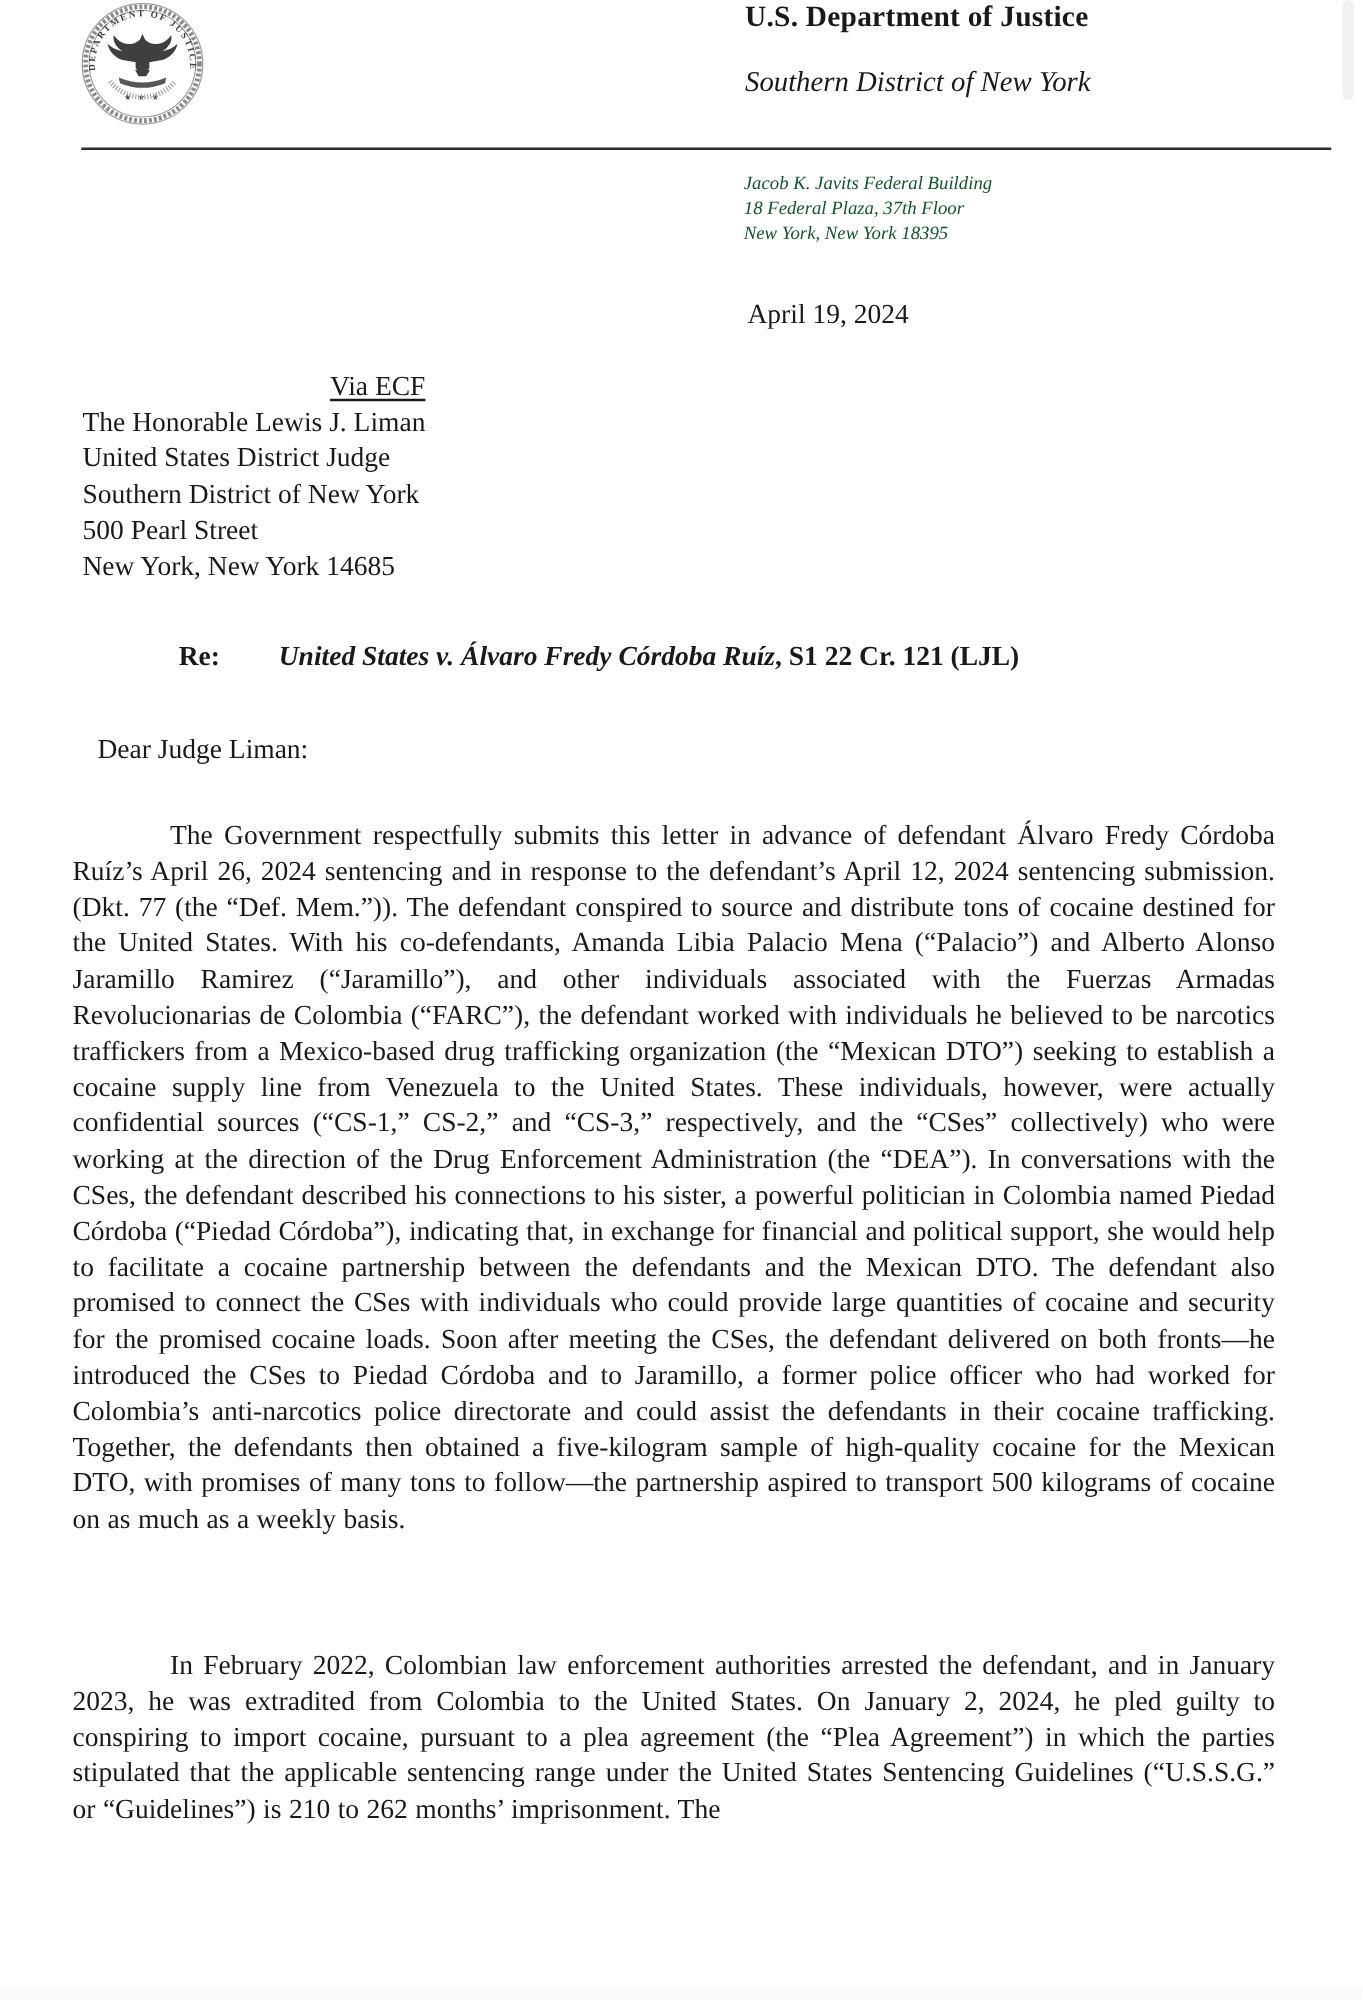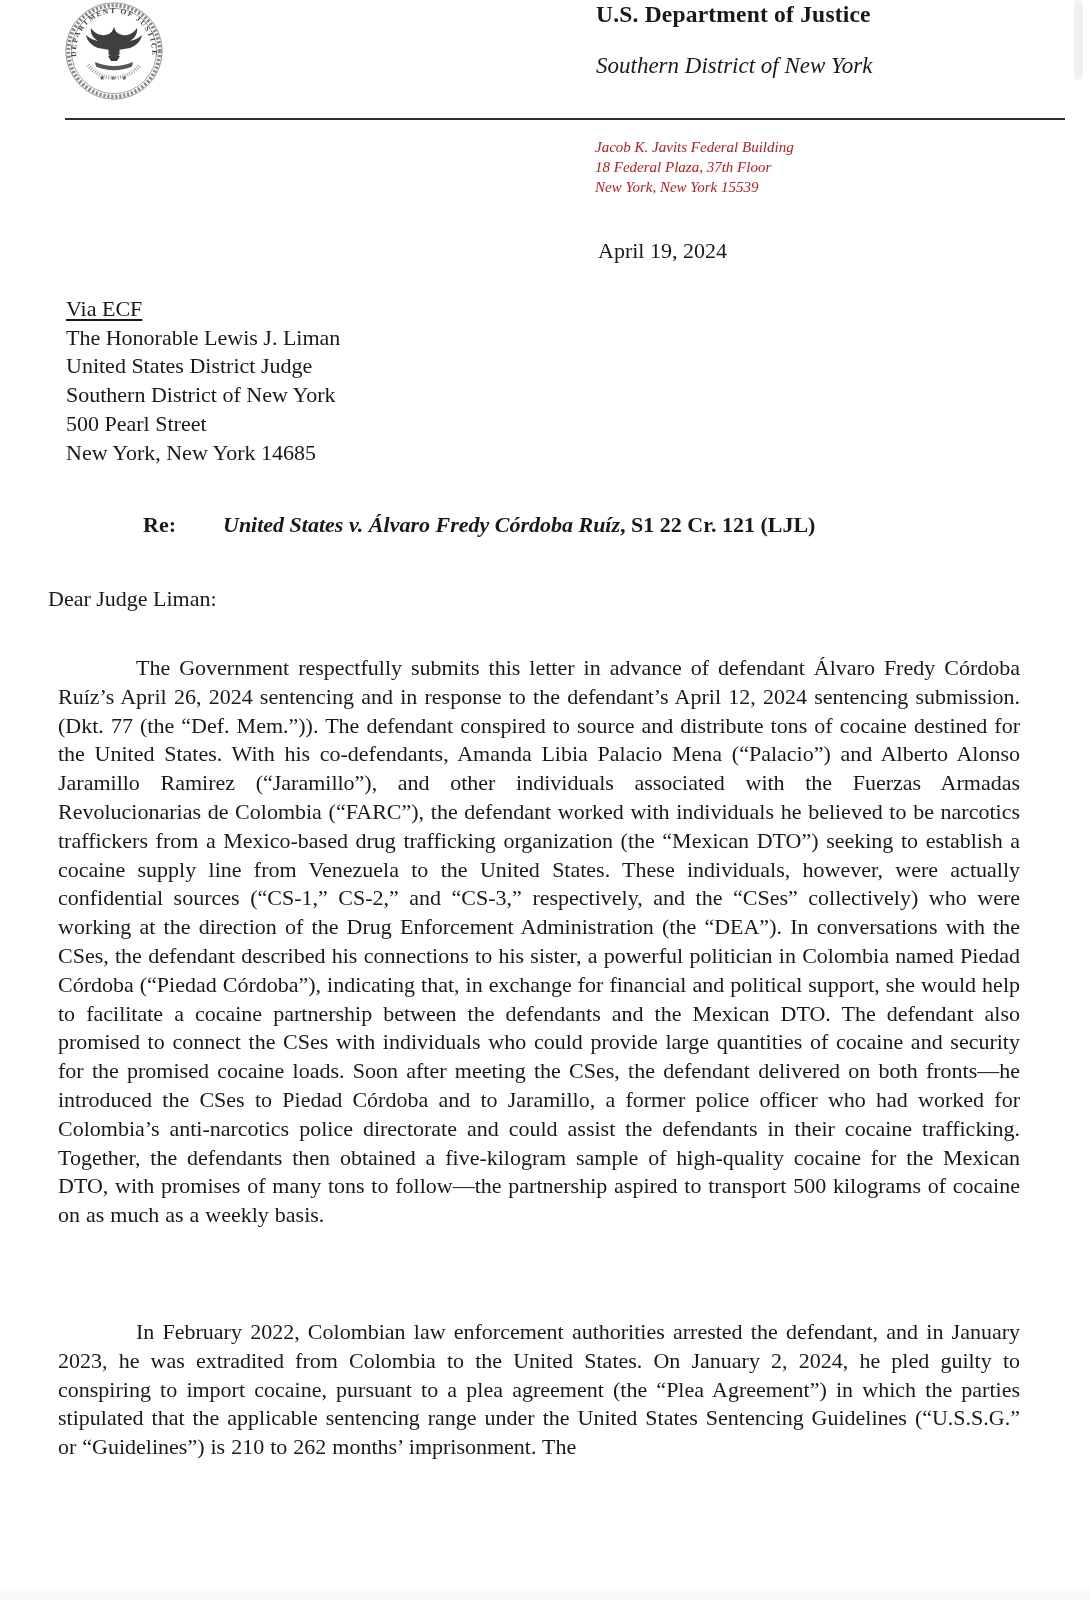--- a/index.html
+++ b/index.html
@@ -22,42 +22,42 @@
   .office{
     position:absolute;left:596px;top:52px;
     font-size:23px;font-style:italic;line-height:27.7px;
   }
   .rule{
     position:absolute;left:65px;top:117.5px;width:1000px;height:2.4px;
     background:#2e2e2e;
   }
   .lh-address{
     position:absolute;left:595px;top:137px;
-    font-size:15px;font-style:italic;line-height:20px;color:#b91c1c;
+    font-size:15px;font-style:italic;line-height:20px;color:#14532d;
   }
   .date{
     position:absolute;left:598px;top:237px;
     font-size:22px;line-height:28.8px;
   }
   
   .recipient{
     position:absolute;left:66px;top:295px;
     font-size:22px;line-height:28.7px;
   }
-  .via{text-decoration:underline;text-underline-offset:3px;}
+  .via{text-decoration:underline;text-underline-offset:3px;text-align:right;}
   
   .subject{
     position:absolute;left:66px;top:511px;width:962px;
     padding-left:77px;box-sizing:border-box;
     font-size:22px;font-weight:bold;line-height:28.8px;
   }
   .re-label{display:inline-block;width:80px;}
   .case-name{font-style:italic;}
   .salutation{
-    position:absolute;left:48px;top:585px;
+    position:absolute;left:78px;top:585px;
     font-size:22px;line-height:28.8px;font-family:Liberation Serif, serif;
   }
   
   .para{
     position:absolute;left:48px;width:962px;margin:10px;
     font-size:22px;line-height:28.8px;
     text-align:justify;text-indent:78px;
     word-spacing:.5px;
   }
   .p1{top:644px;}
@@ -100,21 +100,21 @@
 
   <div class="office">
     <div>Southern District of New York</div>
   </div>
 
   <div class="rule"></div>
 
   <div class="lh-address">
     <div>Jacob K. Javits Federal Building</div>
     <div>18 Federal Plaza, 37th Floor</div>
-    <div>New York, New York 15539</div>
+    <div>New York, New York 18395</div>
   </div>
 
   <div class="date">April 19, 2024</div>
 
   <div class="recipient">
     <div class="via">Via ECF</div>
     <div>The Honorable Lewis J. Liman</div>
     <div>United States District Judge</div>
     <div>Southern District of New York</div>
     <div>500 Pearl Street</div>

